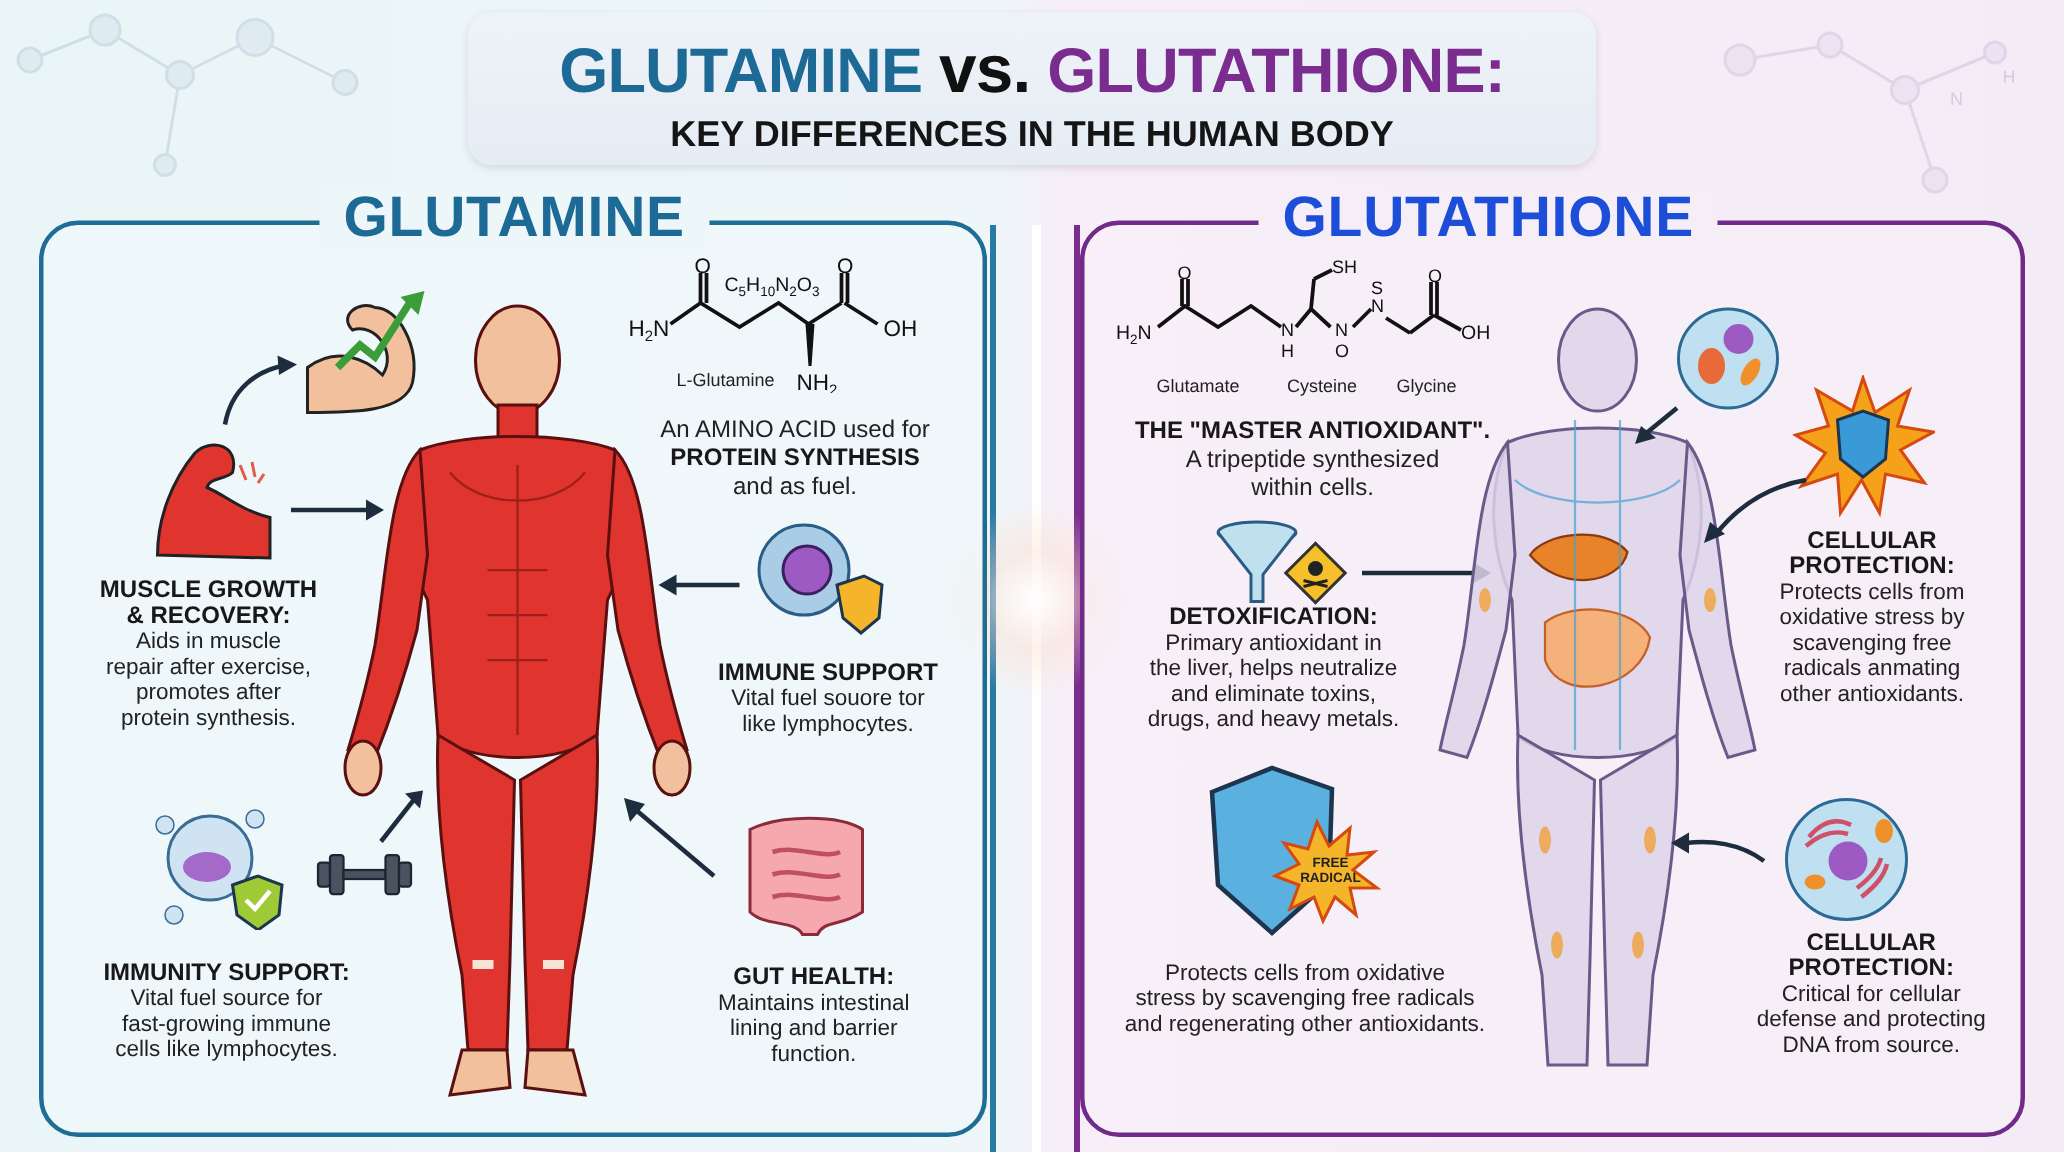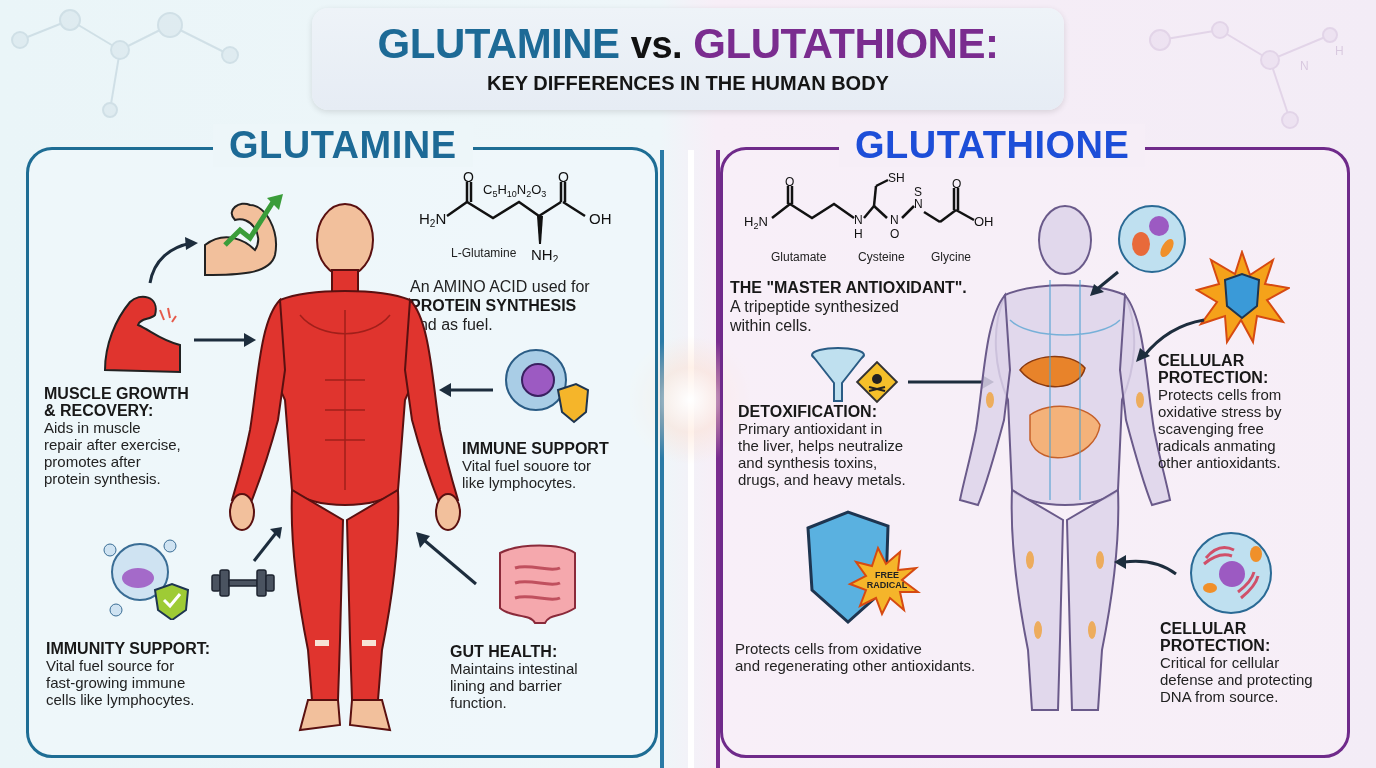--- a/index.html
+++ b/index.html
@@ -12,41 +12,41 @@
   }
   .bg-mol { position: absolute; opacity: .35; }
   .title-box {
     position: absolute; left: 312px; top: 8px; width: 752px; height: 102px;
     background: linear-gradient(180deg, #eef3f8, #e6ecf4);
     border-radius: 16px; box-shadow: 0 2px 6px rgba(0,0,0,.12);
     text-align: center;
   }
   .title-line1 { font-weight: 700; font-size: 42px; margin-top: 12px; letter-spacing: -0.5px; }
   .t-blue { color: #1d6a96; }
-  .t-vs { color: #111; font-size: 38px; }
+  .t-vs { color: #111; font-size: 45px; }
   .t-purple { color: #7a2c8f; }
-  .title-line2 { font-weight: 700; font-size: 20px; color: #151515; margin-top: 4px; }
+  .title-line2 { font-weight: 700; font-size: 24px; color: #151515; margin-top: 4px; }
 
   .panel {
     position: absolute; top: 147px; height: 611px; border-radius: 26px; border: 3px solid;
   }
   .panel.left { left: 26px; width: 632px; border-color: #1e6d94; background: rgba(240,248,251,.6); }
   .panel.right { left: 720px; width: 630px; border-color: #6f2a8a; background: rgba(248,240,248,.6); }
   .panel-title {
     position: absolute; top: -26px; font-weight: 700; font-size: 38px; padding: 0 16px;
     background: transparent; letter-spacing: 0.5px;
   }
   .panel.left .panel-title { left: 184px; color: #1d6a96; background: #edf6f9; }
   .panel.right .panel-title { left: 116px; color: #1d4ed8; background: #f6eef7; }
 
   .divider { position: absolute; top: 150px; width: 4px; height: 618px; }
   .glow { position: absolute; left: 630px; top: 330px; width: 120px; height: 140px;
     background: radial-gradient(circle, rgba(255,255,255,.95) 0%, rgba(255,220,200,.4) 35%, rgba(255,255,255,0) 70%); }
 
-  .block { position: absolute; text-align: left; font-size: 15px; line-height: 17px; }
+  .block { position: absolute; text-align: center; font-size: 15px; line-height: 17px; }
   .block .h { font-weight: 700; font-size: 16px; color: #181818; }
   .block .d { color: #222; }
   .mol-label { position: absolute; font-size: 12px; color: #222; }
 
   .figure { position: absolute; }
   svg text { font-family: "Liberation Sans", sans-serif; }
 </style>
 </head>
 <body>
 
@@ -294,21 +294,21 @@
     <line x1="30" y1="27" x2="14" y2="31" stroke="#222" stroke-width="2"></line>
 </svg>
 <svg class="figure" style="left:906px;top:372px" width="90" height="20">
   <line x1="2" y1="10" x2="78" y2="10" stroke="#1d2d3d" stroke-width="3"></line>
     <polygon points="76,3 88,10 76,17" fill="#1d2d3d"></polygon>
 </svg>
 <div class="block" style="left:738px;top:403px;width:222px;">
   <div class="h">DETOXIFICATION:</div>
   <div class="d">Primary antioxidant  in</div>
   <div class="d">the liver, helps neutralize</div>
-  <div class="d">and synthesis toxins,</div>
+  <div class="d">and eliminate toxins,</div>
   <div class="d">drugs, and heavy metals.</div>
 </div>
 
 <svg class="figure" style="left:950px;top:200px" width="230" height="540">
   <g stroke="#6a5a8a" stroke-width="2" fill="#ddd3ea" fill-opacity="0.85">
     <ellipse cx="115" cy="40" rx="26" ry="34"></ellipse>
     <path d="M55,95 C85,82 145,82 175,95 C190,130 185,170 172,200 L168,290 C150,310 80,310 62,290 L58,200 C45,170 40,130 55,95 Z"></path>
     <path d="M55,95 C35,120 34,180 26,230 C20,260 14,280 10,300 L28,305 C38,280 46,250 54,220 L60,170 Z"></path>
     <path d="M175,95 C195,120 196,180 204,230 C210,260 216,280 220,300 L202,305 C192,280 184,250 176,220 L170,170 Z"></path>
     <path d="M62,290 C60,340 68,400 78,450 L82,510 L108,510 L110,440 L113,320 Z"></path>
@@ -358,20 +358,21 @@
 </div>
 
 <svg class="figure" style="left:798px;top:508px" width="140" height="120">
   <path d="M10,20 L50,4 L90,18 L88,80 L50,114 L14,82 Z" fill="#5ab1e0" stroke="#1e3550" stroke-width="3"></path>
   <polygon points="80,40 88,56 102,44 100,62 118,60 104,72 120,84 102,84 106,102 92,90 84,106 78,90 62,98 68,82 52,76 68,68 58,54 74,58" fill="#f5b52a" stroke="#d64a12" stroke-width="2"></polygon>
   <text x="89" y="70" font-size="9" font-weight="700" fill="#222" text-anchor="middle">FREE</text>
   <text x="89" y="80" font-size="9" font-weight="700" fill="#222" text-anchor="middle">RADICAL</text>
 </svg>
 <div class="block" style="left:735px;top:640px;width:270px;">
   <div class="d">Protects cells from oxidative</div>
+  <div class="d">stress by scavenging free radicals</div>
   <div class="d">and regenerating other antioxidants.</div>
 </div>
 
 <svg class="figure" style="left:1110px;top:550px" width="70" height="30">
   <path d="M66,24 C50,12 30,10 14,12" stroke="#1d2d3d" stroke-width="3" fill="none"></path>
     <polygon points="4,12 16,5 16,19" fill="#1d2d3d"></polygon>
 </svg>
 <svg class="figure" style="left:1186px;top:528px" width="90" height="90">
   <circle cx="45" cy="45" r="40" fill="#bfe0f0" stroke="#2a6a95" stroke-width="2"></circle>
   <circle cx="46" cy="46" r="13" fill="#9c5ac2"></circle>

